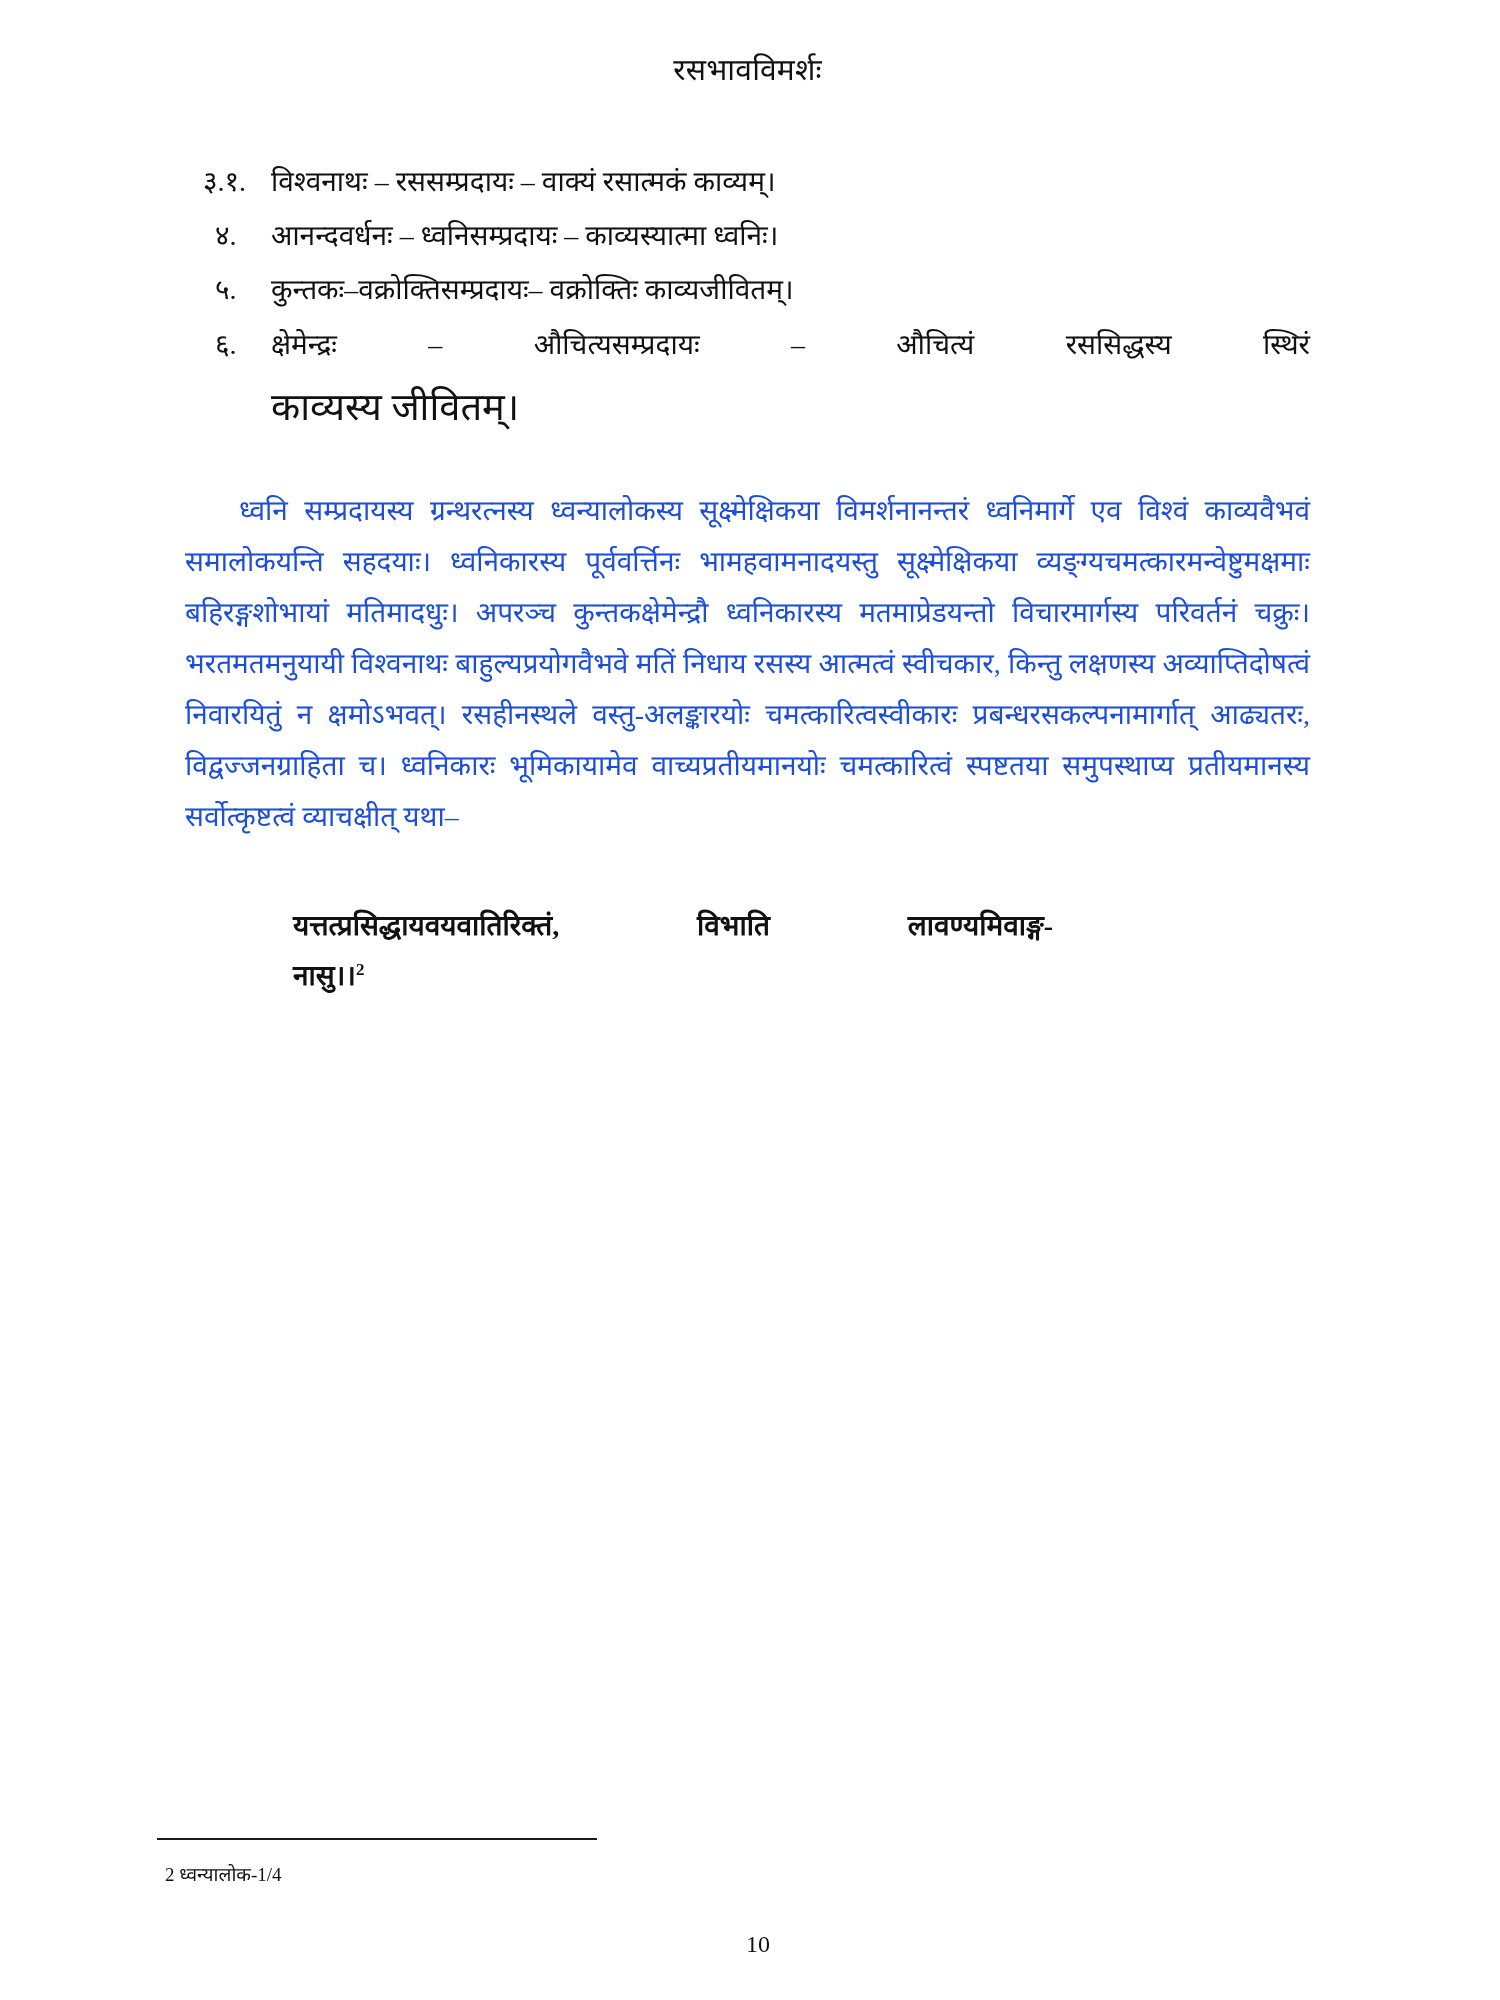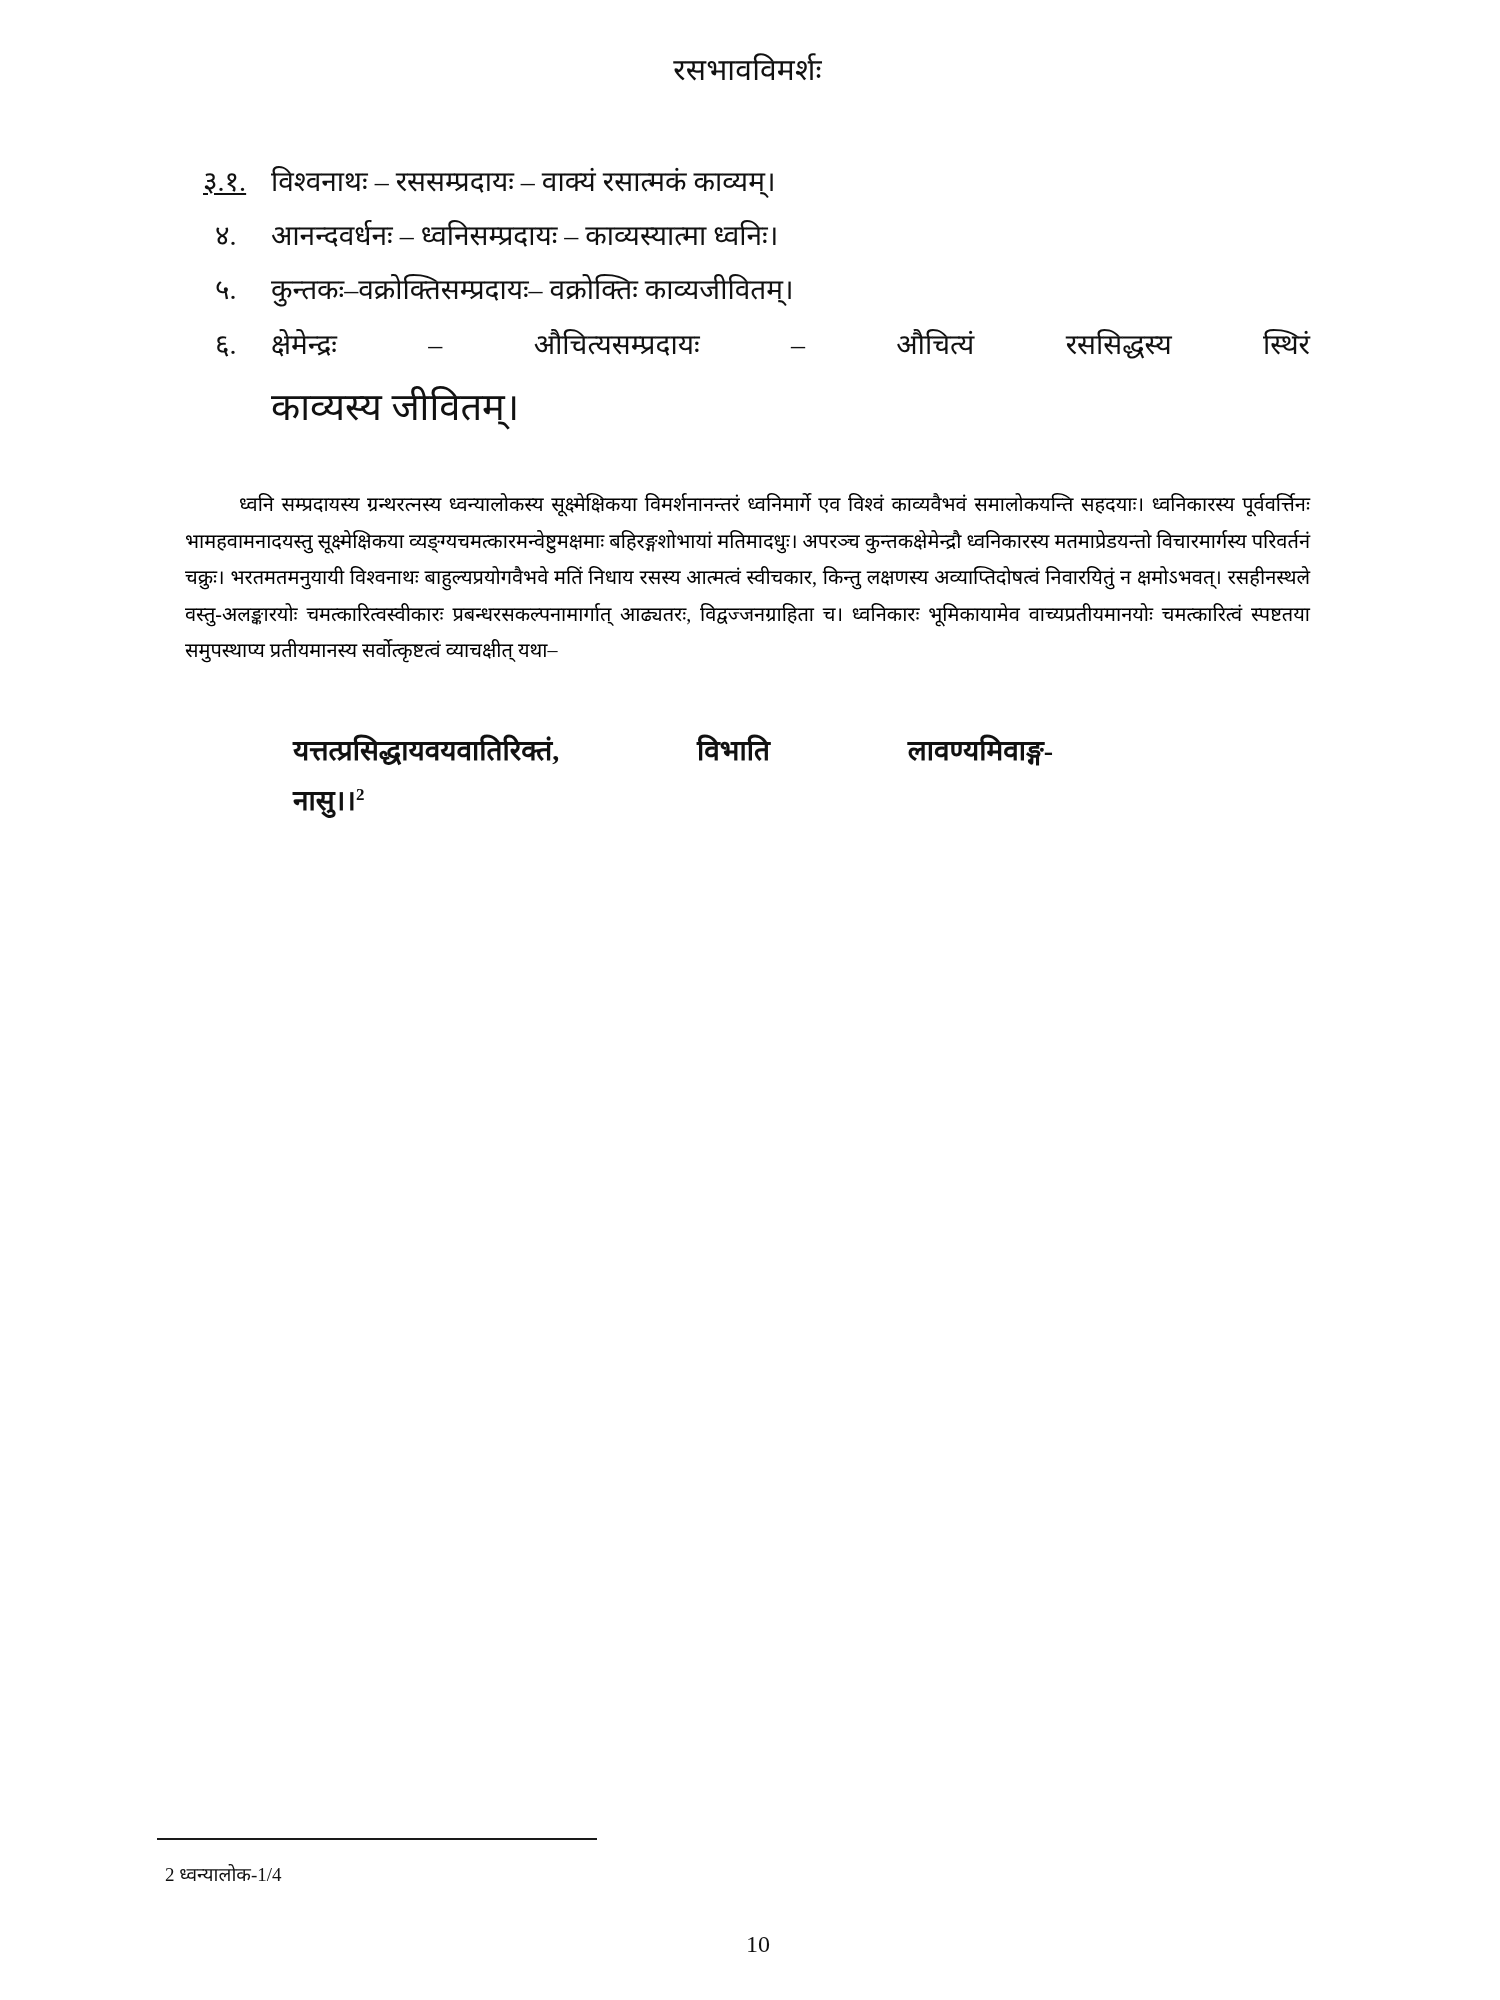--- a/index.html
+++ b/index.html
@@ -47,42 +47,41 @@
   }
   .num-list .num {
     width: 86px;
     flex: 0 0 86px;
     text-align: left;
     padding-left: 30px;
     box-sizing: border-box;
   }
   .num-list .num.wide {
     padding-left: 18px;
-    text-decoration: underline;
   }
   .num-list .item-text {
     flex: 1 1 auto;
     text-align: justify;
   }
   .num-list .item-text.spread {
     text-align-last: justify;
   }
   .num-list .cont {
     margin-left: 86px;
     font-size: 38px;
     line-height: 1.65;
   }
 
   .body-para {
     margin-top: 48px;
-    font-size: 20px;
+    font-size: 28px;
     line-height: 1.82;
     text-align: justify;
     text-justify: inter-word;
-    color: #000000;
+    color: #1d4ed8;
   }
   .body-para .first-line-indent {
     display: inline-block;
     width: 54px;
   }
 
   .verse {
     margin-top: 58px;
     margin-left: 108px;
     font-size: 28px;

